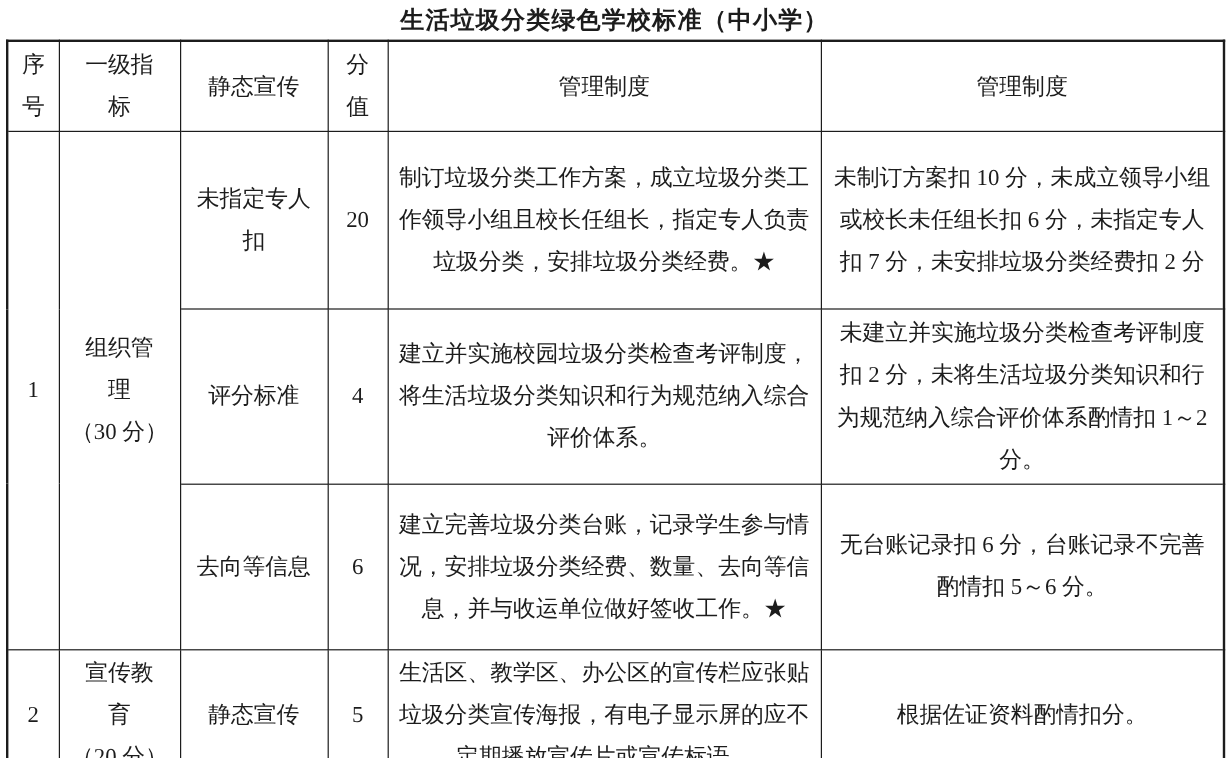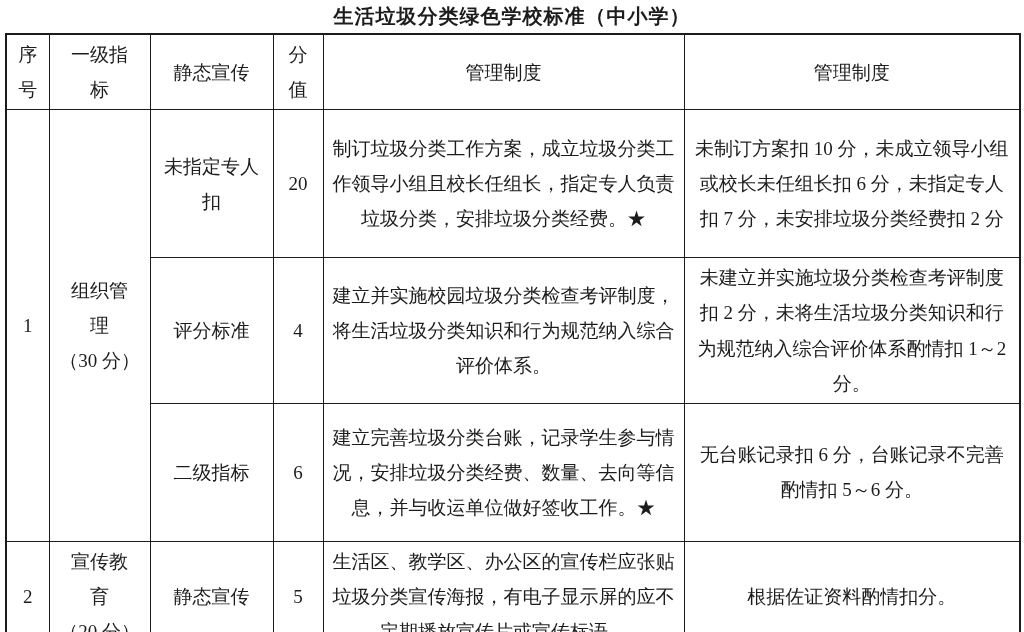--- a/index.html
+++ b/index.html
@@ -97,21 +97,21 @@
     </tr>
 
     <tr class="h-row2">
       <td class="c-center">评分标准</td>
       <td class="c-center">4</td>
       <td class="c-left">建立并实施校园垃圾分类检查考评制度，将生活垃圾分类知识和行为规范纳入综合评价体系。</td>
       <td class="c-left">未建立并实施垃圾分类检查考评制度扣 2 分，未将生活垃圾分类知识和行为规范纳入综合评价体系酌情扣 1～2 分。</td>
     </tr>
 
     <tr class="h-row3">
-      <td class="c-center">二级指标</td>
+      <td class="c-center">去向等信息</td>
       <td class="c-center">6</td>
       <td class="c-left">建立完善垃圾分类台账，记录学生参与情况，安排垃圾分类经费、数量、去向等信息，并与收运单位做好签收工作。★</td>
       <td class="c-left">无台账记录扣 6 分，台账记录不完善酌情扣 5～6 分。</td>
     </tr>
 
     <tr class="h-row4">
       <td class="c-center">2</td>
       <td class="c-center pre">宣传教
 育
 （20 分）</td>

